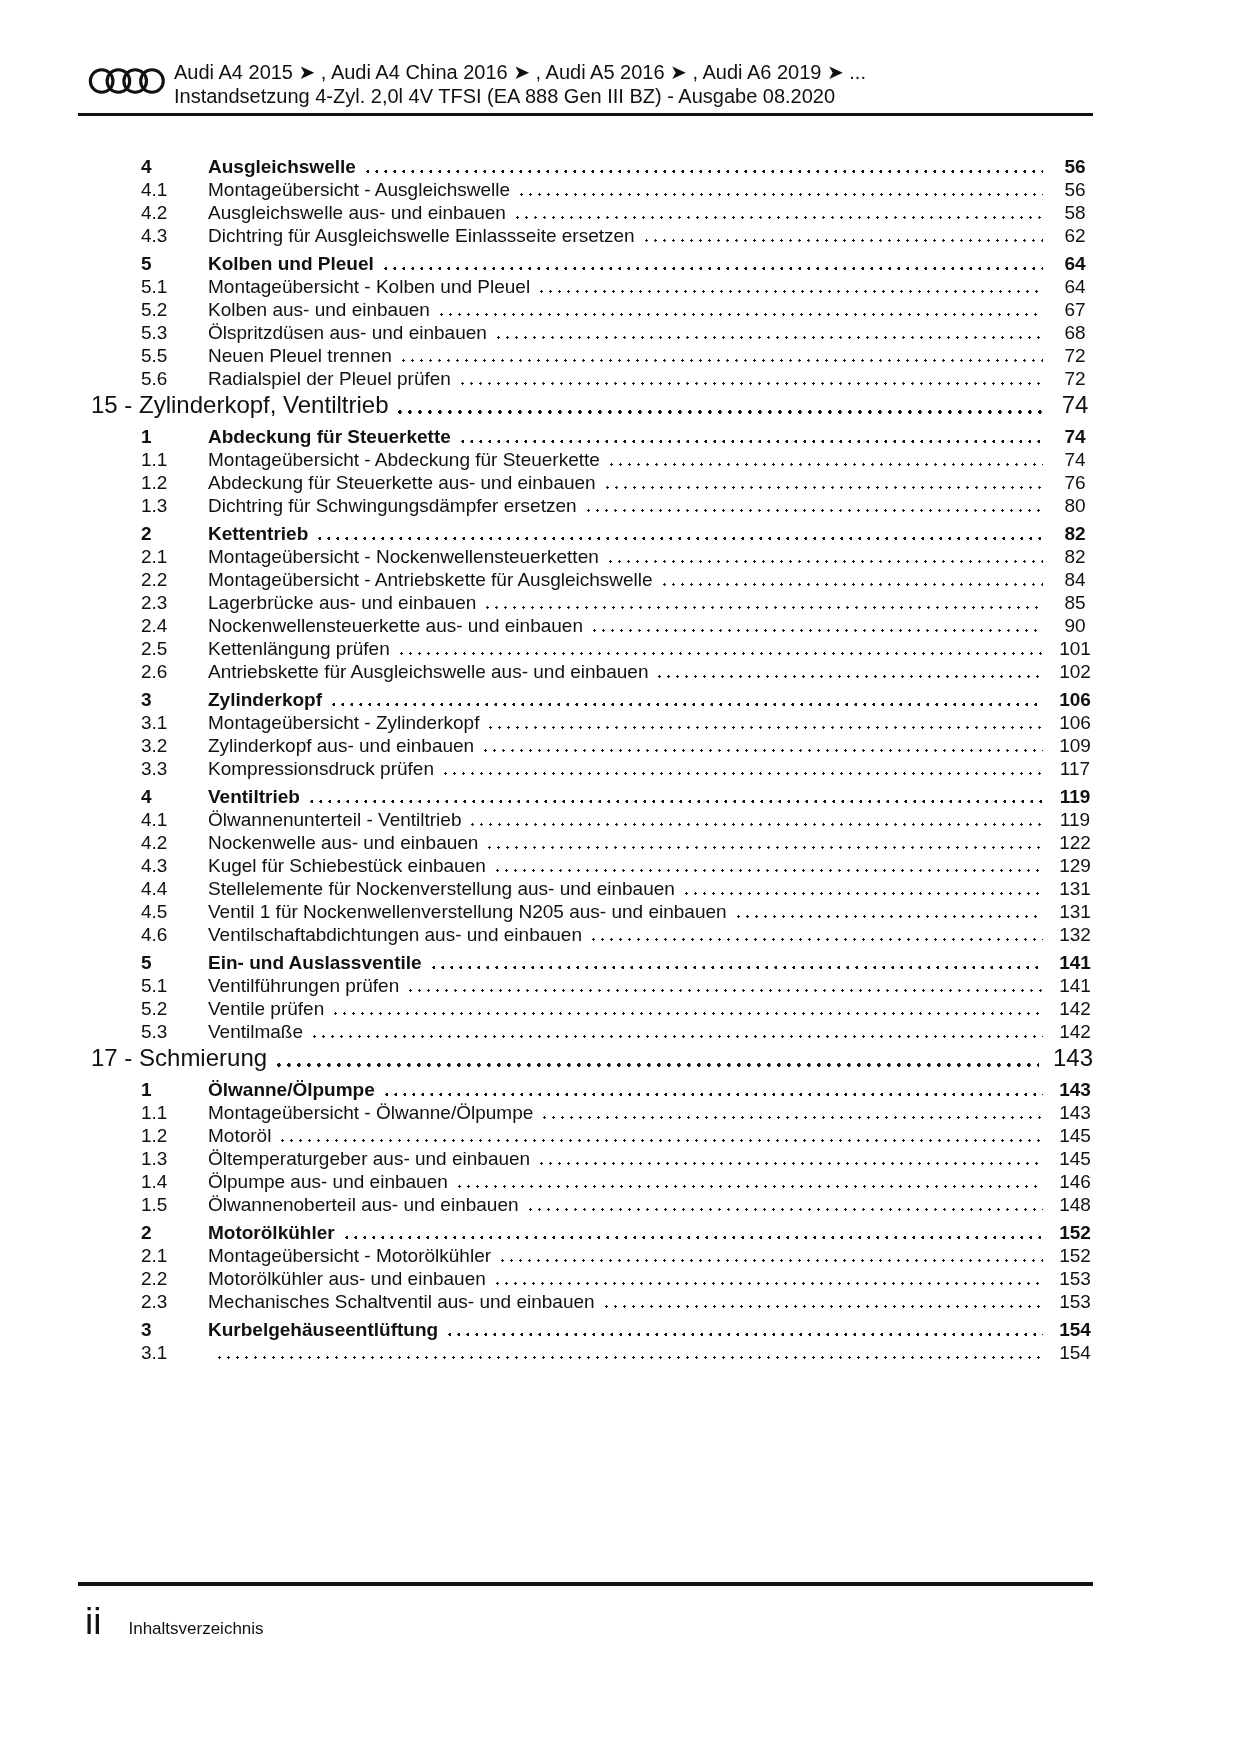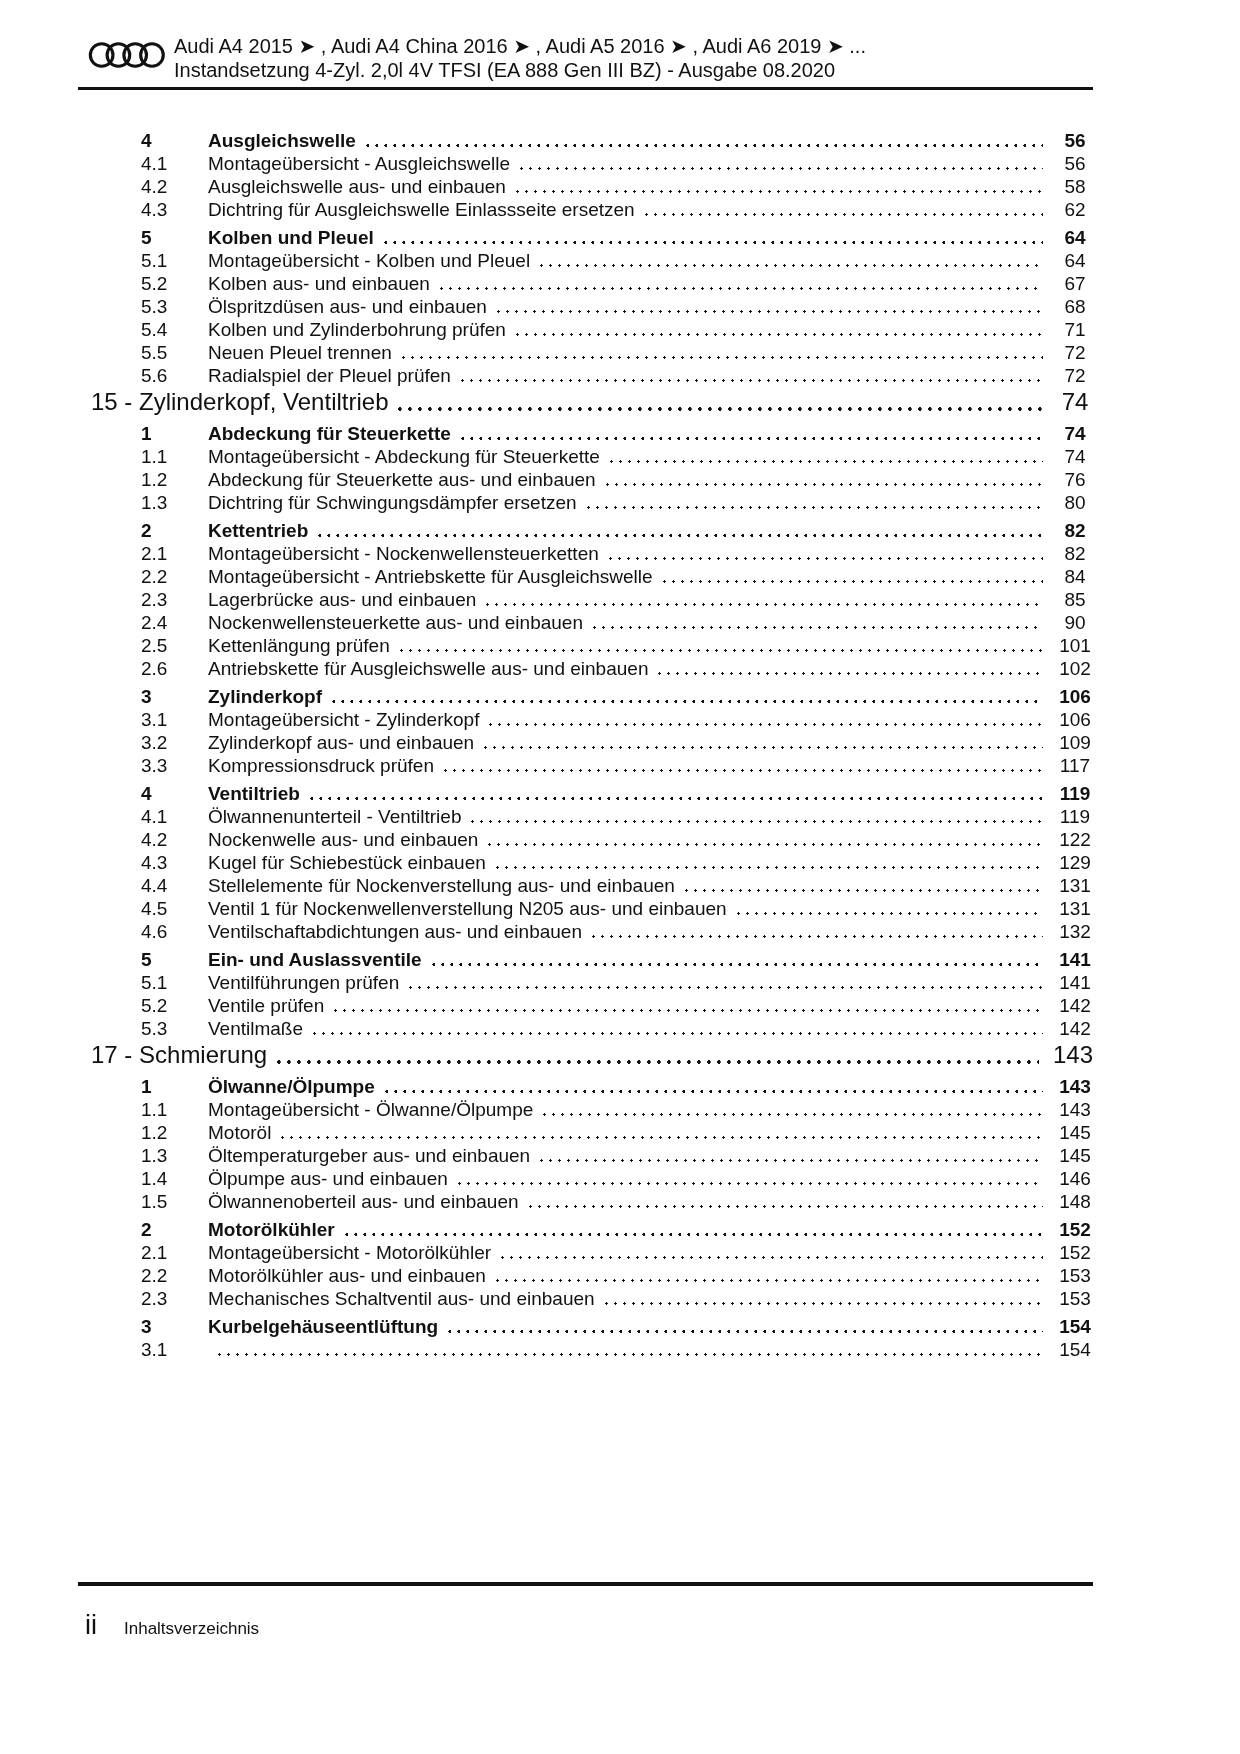--- a/index.html
+++ b/index.html
@@ -8,21 +8,21 @@
     width:1240px;height:1754px;
     margin:0 auto;
     background:#ffffff;
     color:#111;
     font-family:"Liberation Sans","DejaVu Sans",sans-serif;
     box-sizing:border-box;
     padding:0 147px 0 78px;
     overflow:hidden;
   }
   
-  .header{margin-top:34px;display:flex;align-items:flex-start;}
+  .header{margin-top:60px;display:flex;align-items:flex-start;}
   .logo{flex:none;margin:6px 8px 0 10px;}
   .logo svg{display:block;}
   .header-text{font-size:20px;line-height:24px;white-space:nowrap;}
   .header-rule{height:3px;background:#111;margin-top:5px;box-shadow:0 4px 0 -3px #555;}
   
   .toc{margin-top:39px;}
   .row{display:flex;align-items:baseline;font-size:19px;line-height:23px;}
   .row .num{flex:0 0 67px;margin-left:63px;}
   .row .title{flex:none;white-space:nowrap;}
   .group{font-weight:bold;margin-top:5px;}
@@ -47,21 +47,21 @@
     height:4px;
     margin-bottom:6px;
     background-image:radial-gradient(circle 1.7px at 1.9px 50%, #111 98%, rgba(0,0,0,0) 100%);
     background-size:10px 4px;
   }
   .pagenum{flex:none;min-width:36px;text-align:center;}
   
   .footer{position:absolute;left:78px;right:147px;top:1582px;}
   .footer-rule{height:3.5px;background:#111;}
   .footer-line{display:flex;align-items:baseline;margin-top:13px;}
-  .footer-roman{font-size:27px;line-height:30px;margin-left:7px;text-align:center;}
+  .footer-roman{font-size:37px;line-height:30px;margin-left:7px;text-align:center;}
   .footer-label{font-size:17px;margin-left:27px;margin-top:20px;}
 </style>
 </head>
 <body>
 
 <div class="page">
 
   <div class="header">
     <div class="logo">
       <svg width="78" height="30" viewBox="0 0 200 70" aria-hidden="true">
@@ -123,26 +123,20 @@
         <span class="leader"></span>
         <span class="pagenum">67</span>
       </div>
       <div class="row item">
         <span class="num">5.3</span>
         <span class="title">Ölspritzdüsen aus- und einbauen</span>
         <span class="leader"></span>
         <span class="pagenum">68</span>
       </div>
       <div class="row item">
-        <span class="num">5.4</span>
-        <span class="title">Kolben und Zylinderbohrung prüfen</span>
-        <span class="leader"></span>
-        <span class="pagenum">71</span>
-      </div>
-      <div class="row item">
         <span class="num">5.5</span>
         <span class="title">Neuen Pleuel trennen</span>
         <span class="leader"></span>
         <span class="pagenum">72</span>
       </div>
       <div class="row item">
         <span class="num">5.6</span>
         <span class="title">Radialspiel der Pleuel prüfen</span>
         <span class="leader"></span>
         <span class="pagenum">72</span>

